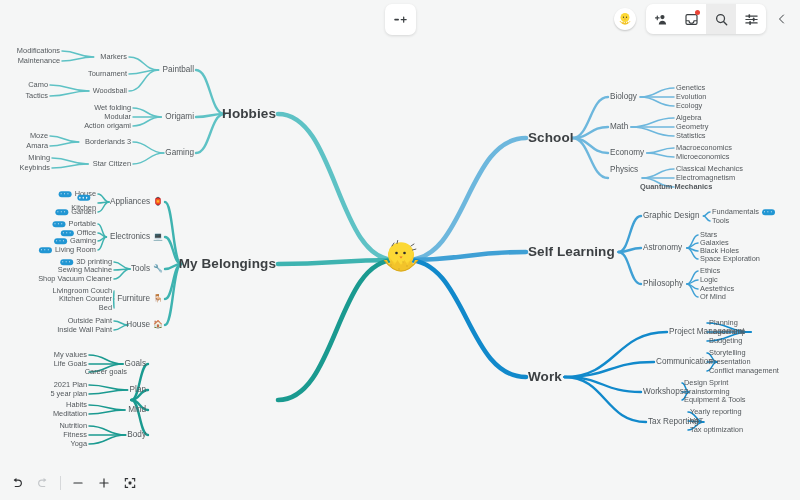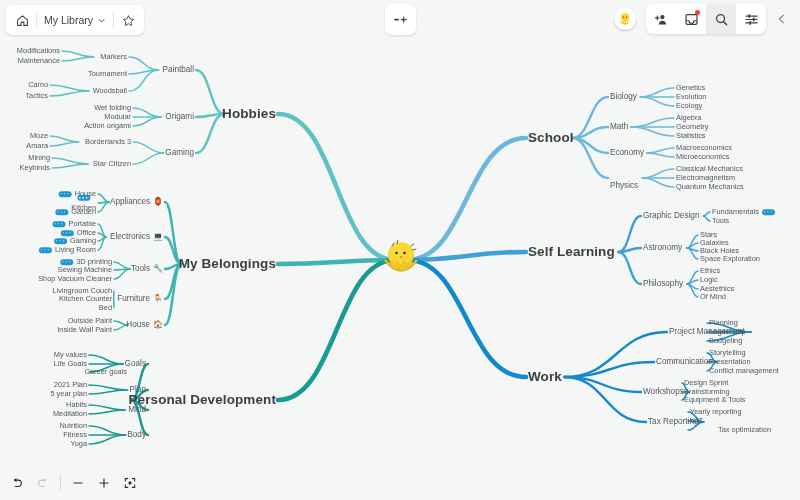--- a/index.html
+++ b/index.html
@@ -360,23 +360,20 @@
       <div class="nd nd-l2 r" style="left: 163px; top: 325px;">
         <span>House</span>
         <span class="emo">🏠</span>
       </div>
       <div class="nd nd-l3 r" style="left: 112px; top: 321px;">
         <span>Outside Paint</span>
       </div>
       <div class="nd nd-l3 r" style="left: 112px; top: 330px;">
         <span>Inside Wall Paint</span>
       </div>
-      <div class="nd nd-l1 r" style="left: 276px; top: 400px;">
-        <span>Personal Development</span>
-      </div>
       <div class="nd nd-l2 r" style="left: 146px; top: 364px;">
         <span>Goals</span>
       </div>
       <div class="nd nd-l3 r" style="left: 87px; top: 355px;">
         <span>My values</span>
       </div>
       <div class="nd nd-l3 r" style="left: 87px; top: 364px; align-items: flex-end;">
         <span>Life Goals</span>
       </div>
       <div class="nd nd-l3 r" style="left: 87px; top: 372px; margin-left: 40px;">
@@ -441,30 +438,30 @@
       </div>
       <div class="nd nd-l2" style="left: 610px; top: 153px;">
         <span>Economy</span>
       </div>
       <div class="nd nd-l3" style="left: 676px; top: 148px;">
         <span>Macroeconomics</span>
       </div>
       <div class="nd nd-l3" style="left: 676px; top: 157px;">
         <span>Microeconomics</span>
       </div>
-      <div class="nd nd-l2" style="left: 610px; top: 186px;">
+      <div class="nd nd-l2" style="left: 610px; top: 170px;">
         <span>Physics</span>
       </div>
       <div class="nd nd-l3" style="left: 676px; top: 169px;">
         <span>Classical Mechanics</span>
       </div>
       <div class="nd nd-l3" style="left: 676px; top: 178px;">
         <span>Electromagnetism</span>
       </div>
-      <div class="nd nd-l3" style="left: 676px; top: 187px;">
+      <div class="nd nd-l3" style="left: 640px; top: 187px; font-weight: bold;">
         <span>Quantum Mechanics</span>
       </div>
       <div class="nd nd-l1" style="left: 528px; top: 252px;">
         <span>Self Learning</span>
       </div>
       <div class="nd nd-l2" style="left: 643px; top: 216px; justify-content: center;">
         <span>Graphic Design</span>
       </div>
       <div class="nd nd-l3" style="left: 712px; top: 212px;">
         <span>Fundamentals</span>
@@ -544,21 +541,21 @@
       </div>
       <div class="nd nd-l2" style="left: 648px; top: 422px;">
         <span>Tax Reporting</span>
       </div>
       <div class="nd nd-l3" style="left: 690px; top: 412px;">
         <span>Yearly reporting</span>
       </div>
       <div class="nd nd-l3" style="left: 690px; top: 421px;">
         <span>VAT</span>
       </div>
-      <div class="nd nd-l3" style="left: 690px; top: 430px; margin-left: 28px;">
+      <div class="nd nd-l3" style="left: 690px; top: 430px;">
         <span>Tax optimization</span>
       </div>
     </div>
 
   <div id="center">
     <svg viewBox="0 0 56 56" width="56" height="56">
       <ellipse cx="28" cy="23" rx="13" ry="12" fill="#f9ce2e"></ellipse>
       <ellipse cx="28" cy="21" rx="12.2" ry="10.8" fill="#fcd835"></ellipse>
       <circle cx="23.5" cy="21" r="1.3" fill="#2b2b2b"></circle>
       <circle cx="31.5" cy="21" r="1.3" fill="#2b2b2b"></circle>
@@ -567,40 +564,20 @@
       <path d="M38 14 l3 -2 M39.5 18 l3.4 -.9" stroke="#5c5c5c" stroke-width="1" stroke-linecap="round" fill="none"></path>
       <path d="M11 28 Q28 51 45 28 L42 28 L40.2 32 L37.5 28 L34.5 33 L31.5 28 L28 33.5 L24.5 28 L21.5 33 L18.5 28 L16 32 L14 28 Z" fill="#f2c32a"></path>
       <path d="M11 28 Q28 50 45 28" fill="none" stroke="#d9a91f" stroke-width="1.1"></path>
       <circle cx="18" cy="33" r=".9" fill="#e0b42a"></circle>
       <circle cx="26" cy="37" r=".9" fill="#e0b42a"></circle>
       <circle cx="34" cy="34" r=".9" fill="#e0b42a"></circle>
       <circle cx="30" cy="30" r=".8" fill="#e0b42a"></circle>
     </svg>
   </div>
 
-  <div class="bar" id="tl">
-    <div class="tl-btn">
-      <svg class="ic" width="13" height="13" viewBox="0 0 24 24">
-        <path d="M3 11 L12 3.5 L21 11 V21 H14.5 V15 H9.5 V21 H3 Z" fill="none" stroke="#3c4043" stroke-width="1.9" stroke-linejoin="round"></path>
-      </svg>
-    </div>
-    <div class="sep"></div>
-    <div class="tl-btn">
-      <span>My Library</span>
-      <svg class="ic" width="9" height="9" viewBox="0 0 24 24">
-        <path d="M5 9 L12 16 L19 9" fill="none" stroke="#3c4043" stroke-width="2.4" stroke-linecap="round" stroke-linejoin="round"></path>
-      </svg>
-    </div>
-    <div class="sep"></div>
-    <div class="tl-btn">
-      <svg class="ic" width="13" height="13" viewBox="0 0 24 24">
-        <path d="M12 3 L14.9 9.2 L21.5 10 L16.7 14.6 L18 21.2 L12 18 L6 21.2 L7.3 14.6 L2.5 10 L9.1 9.2 Z" fill="none" stroke="#3c4043" stroke-width="1.6" stroke-linejoin="round"></path>
-      </svg>
-    </div>
-  </div>
 
   <div class="bar" id="tc">
     <svg class="ic" width="15" height="15" viewBox="0 0 24 24">
       <rect x="2" y="10.6" width="7.5" height="2.8" rx="1.2" fill="#3c4043"></rect>
       <rect x="12.2" y="11.1" width="9.8" height="2" rx=".7" fill="#3c4043"></rect>
       <rect x="16.1" y="7.2" width="2" height="9.8" rx=".7" fill="#3c4043"></rect>
     </svg>
   </div>
 
   <div id="avatar">

